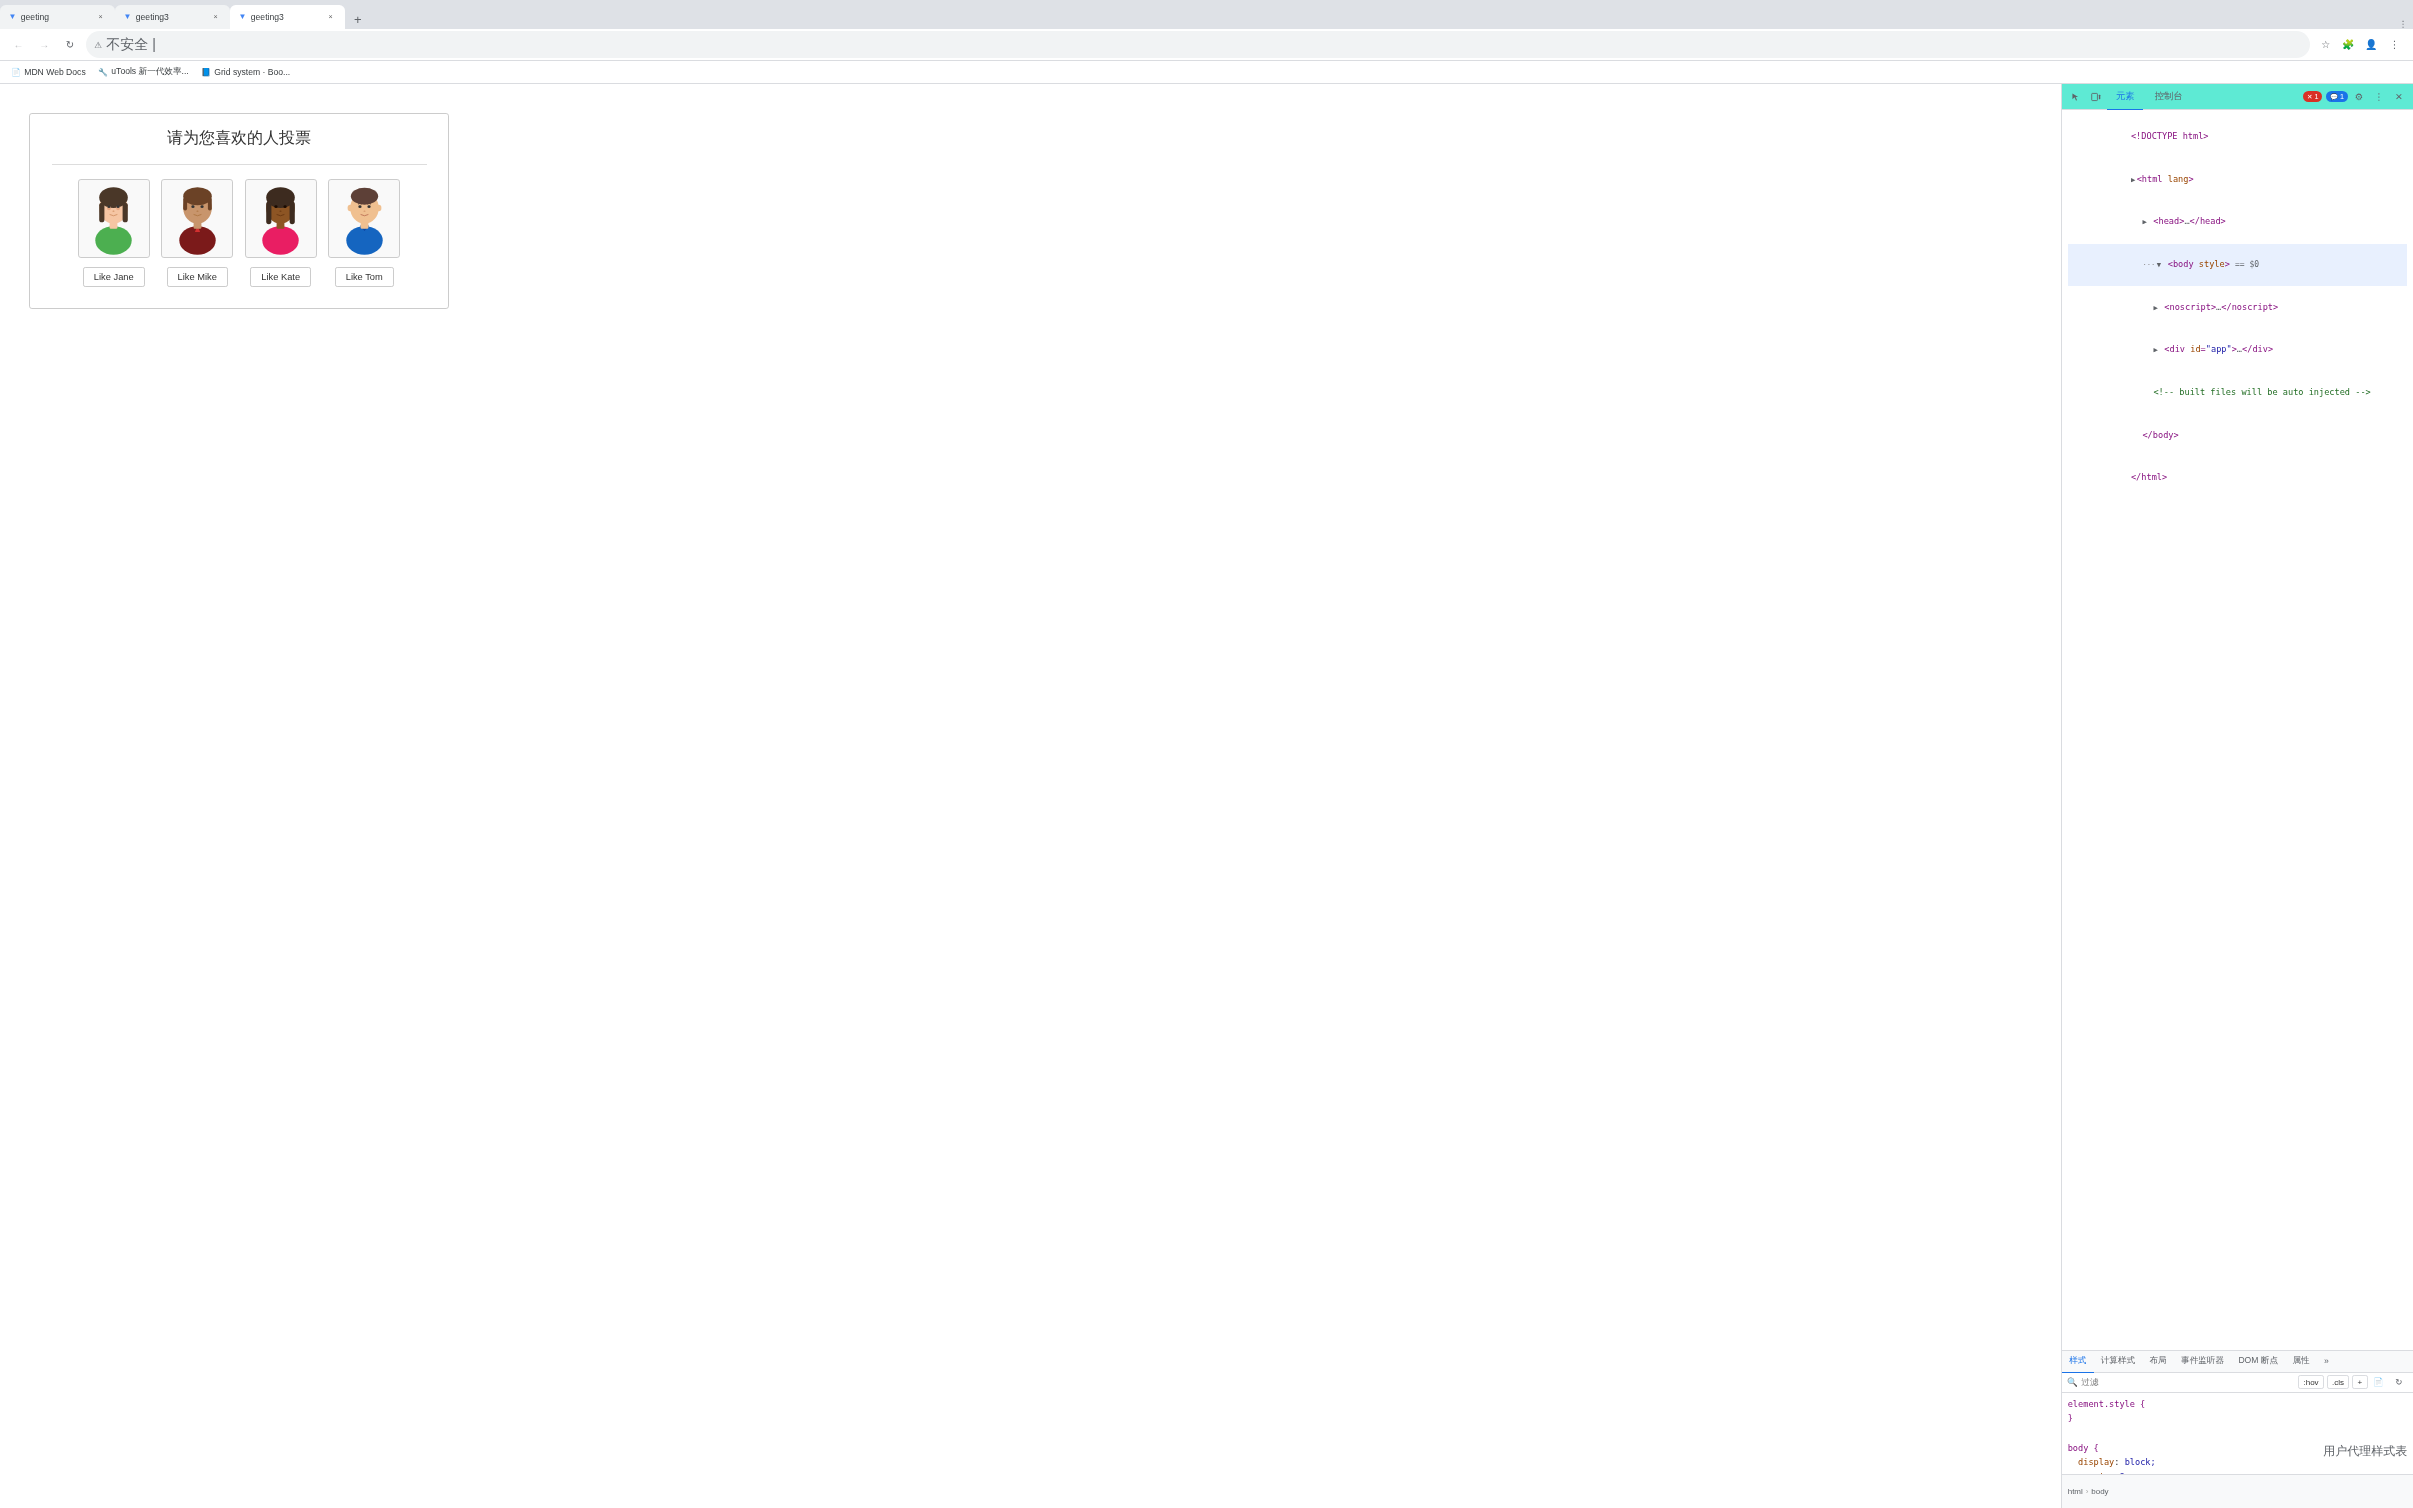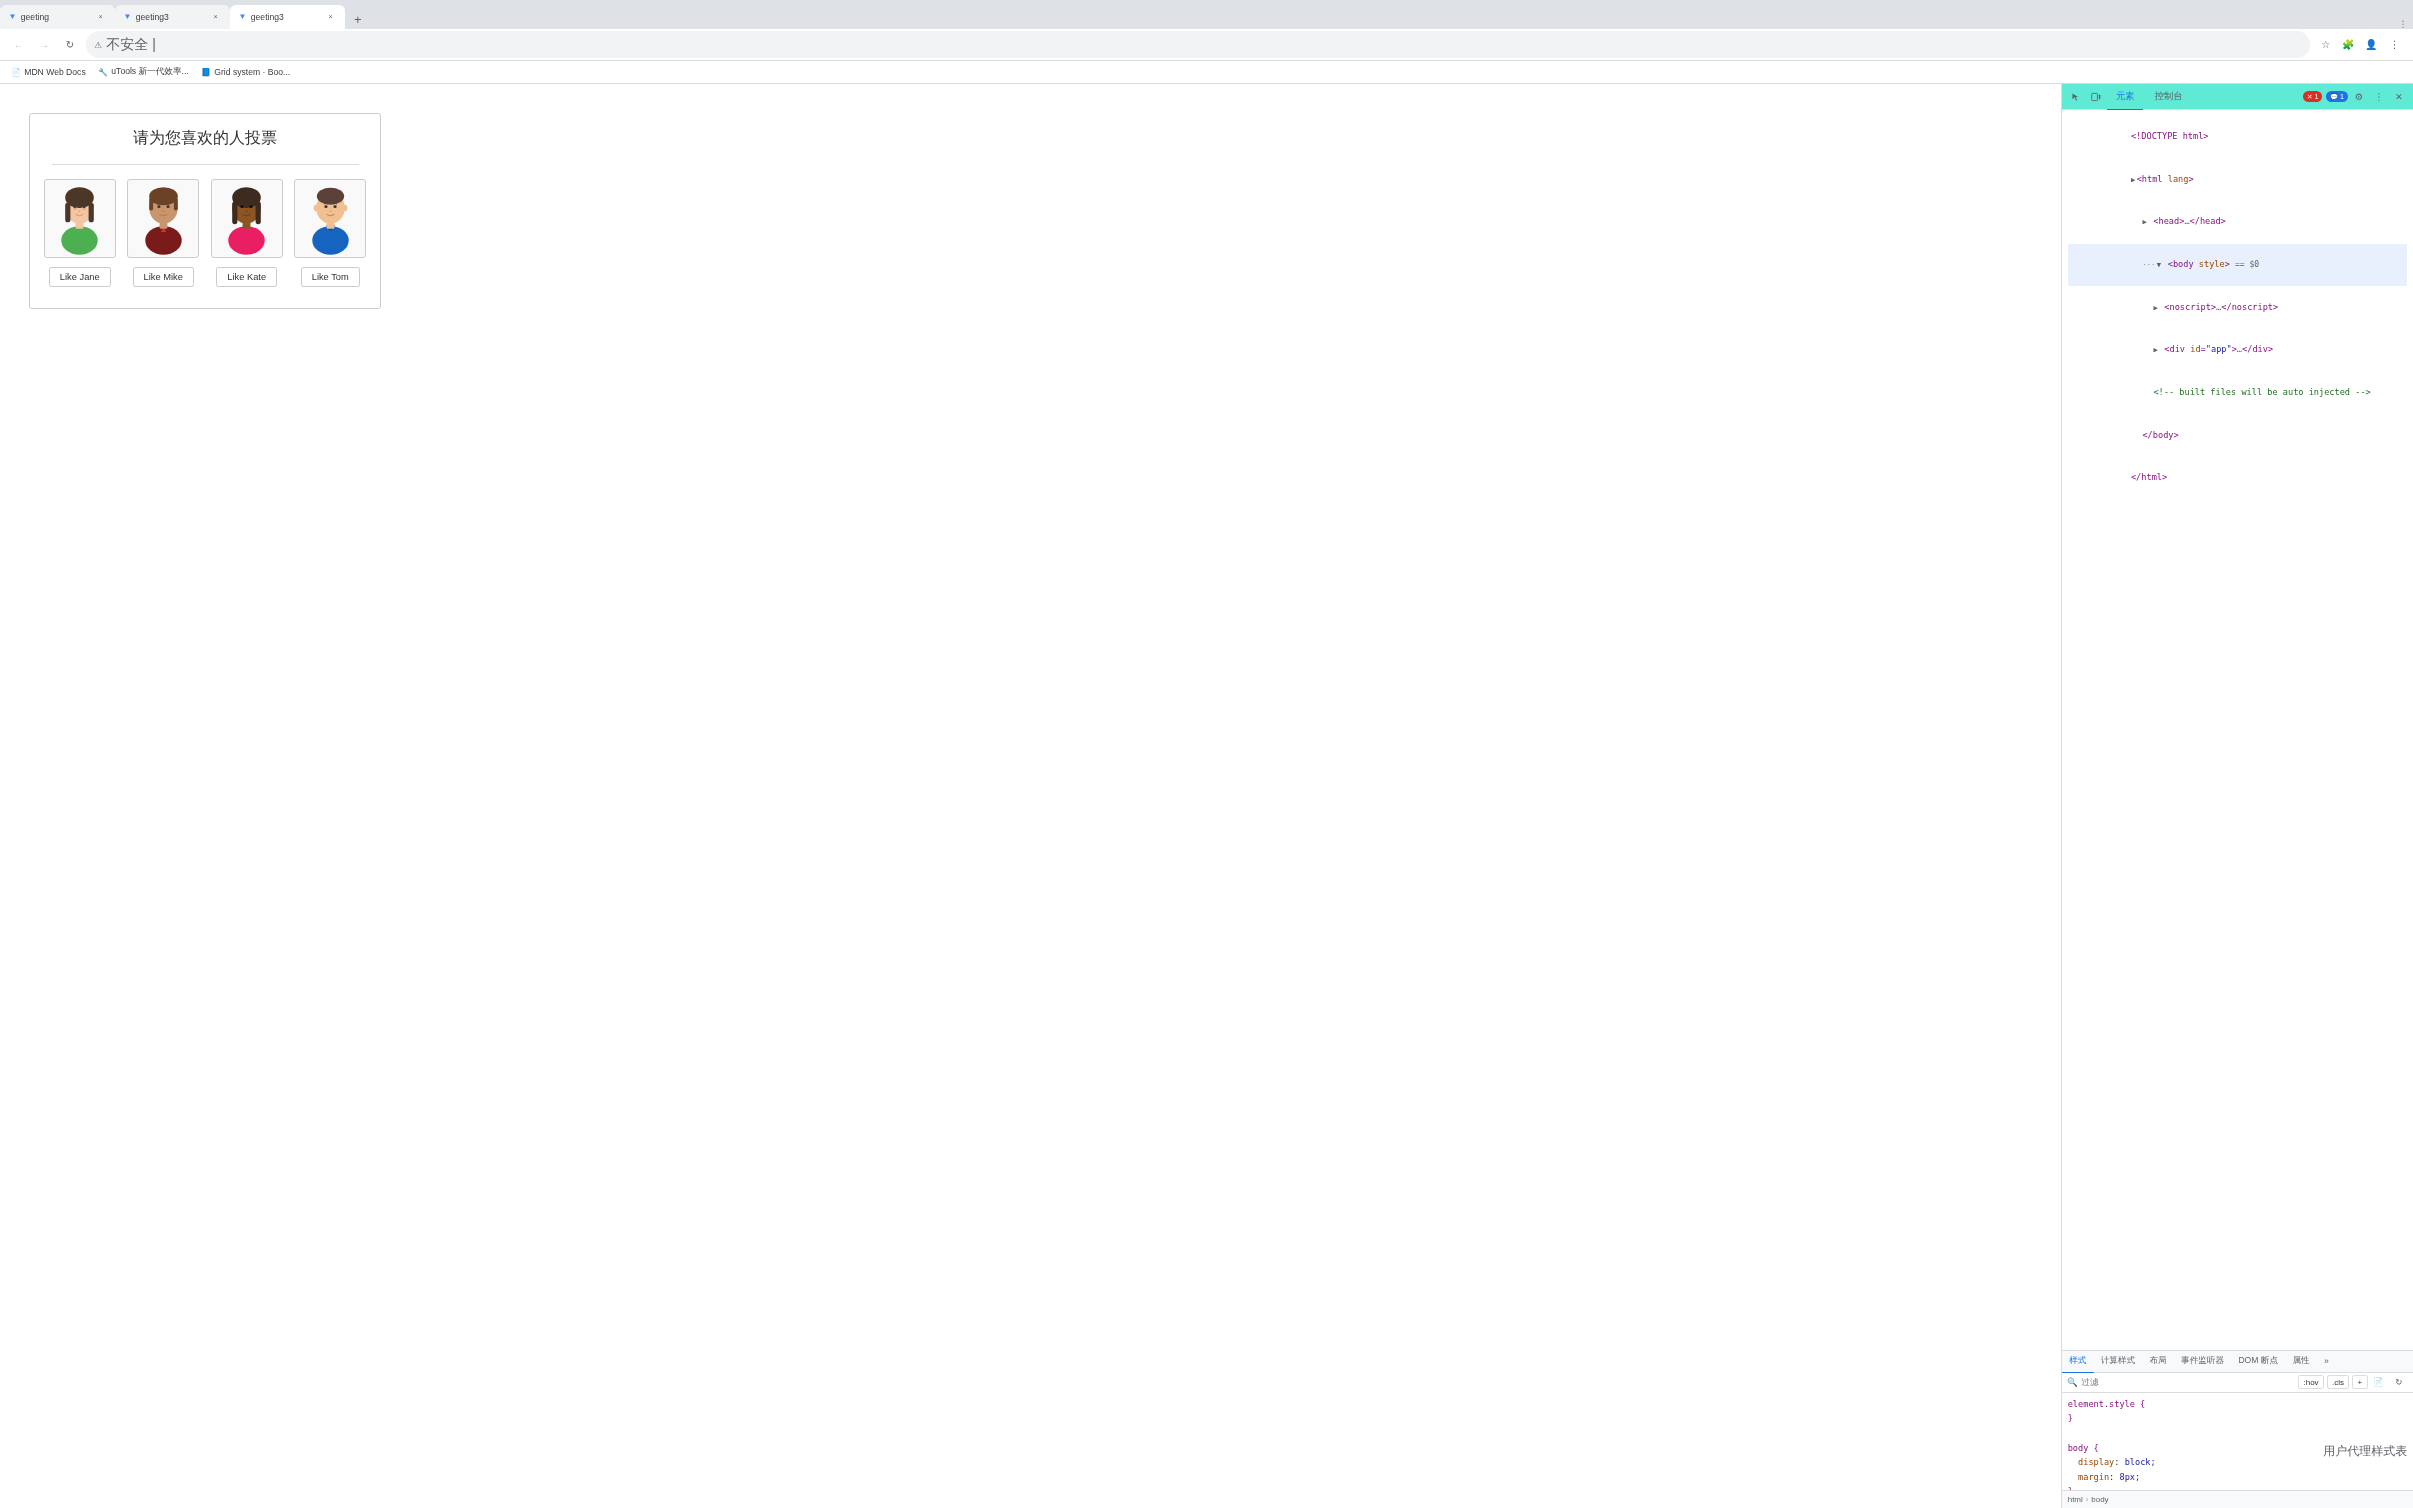--- a/index.html
+++ b/index.html
@@ -30,21 +30,21 @@
     .bookmarks-bar { display: flex; align-items: center; background: #fff; height: 23px; padding: 0 5.7px; gap: 1.4px; border-bottom: 0.7px solid #dadce0; font-size: 8.6px; }
     .bookmark-item { display: flex; align-items: center; gap: 2.9px; padding: 2.9px 5.7px; border-radius: 2.9px; cursor: pointer; color: #3c4043; white-space: nowrap; }
 
     
     .content-area { display: flex; flex: 1; overflow: hidden; }
 
     
     .page-content { flex: 1; background: #fff; overflow-y: auto; display: flex; align-items: flex-start; justify-content: flex-start; padding: 29px; }
 
     
-    .vote-card { border: 0.7px solid #ccc; border-radius: 2.9px; padding: 14.4px 21.5px 21.5px; width: 352px; }
+    .vote-card { border: 0.7px solid #ccc; border-radius: 2.9px; padding: 14.4px 21.5px 21.5px; width: 420px; }
     .vote-title { text-align: center; font-size: 16px; color: #333; margin-bottom: 14.4px; font-weight: normal; }
     .vote-divider { border: none; border-top: 0.7px solid #ddd; margin-bottom: 14.4px; }
     .candidates { display: flex; gap: 11.5px; justify-content: center; }
     .candidate { display: flex; flex-direction: column; align-items: center; gap: 8.6px; }
     .avatar-box { width: 72px; height: 79px; border: 0.7px solid #ccc; border-radius: 2.9px; overflow: hidden; display: flex; align-items: center; justify-content: center; background: #f9f9f9; }
     .avatar-svg { width: 65px; height: 72px; }
     .like-btn { border: 0.7px solid #ccc; background: #fff; padding: 4px 10px; font-size: 9.3px; cursor: pointer; border-radius: 2.2px; color: #333; }
 
     
     .devtools-panel { width: 352px; background: #fff; border-left: 0.7px solid #dadce0; display: flex; flex-direction: column; font-size: 8.6px; font-family: monospace; }
@@ -74,21 +74,21 @@
     .styles-tab { padding: 0 7.2px; height: 21.5px; display: flex; align-items: center; cursor: pointer; font-size: 8.6px; color: #5f6368; border-bottom: 1.4px solid transparent; }
     .styles-tab.active { color: #1a73e8; border-bottom-color: #1a73e8; }
     .styles-filter { display: flex; align-items: center; height: 20px; border-bottom: 0.7px solid #dadce0; padding: 0 5.7px; gap: 2.9px; font-family: Arial, sans-serif; }
     .styles-filter-input { flex: 1; border: none; outline: none; font-size: 8.6px; background: transparent; }
     .styles-filter-btn { font-size: 8px; padding: 1.4px 4.3px; border: 0.7px solid #dadce0; border-radius: 2.2px; cursor: pointer; color: #333; background: #fff; }
     .styles-content { flex: 1; overflow: auto; padding: 4.3px 5.7px; font-family: monospace; font-size: 8.6px; line-height: 1.7; }
     .css-selector { color: #881280; }
     .css-prop { color: #994500; }
     .css-val { color: #1a1aa6; color-link: #1a1aa6; }
     .css-source { color: #5f6368; float: right; font-size: 12px; }
-    .breadcrumb-bar { display: flex; align-items: center; background: #f8f9fa; border-top: 0.7px solid #dadce0; height: 18px; padding: 0 5.7px; font-size: 8px; font-family: Arial, sans-serif; color: #5f6368; gap: 2.9px; }
+    .breadcrumb-bar { display: flex; align-items: center; background: #f8f9fa; border-top: 0.7px solid #dadce0; height: 34px; padding: 0 5.7px; font-size: 8px; font-family: Arial, sans-serif; color: #5f6368; gap: 2.9px; }
     .breadcrumb-item { cursor: pointer; }
     .breadcrumb-sep { color: #aaa; }
   </style>
 </head>
 <body>
 
 <div class="browser-frame">
 
   <div class="tab-bar">
 

